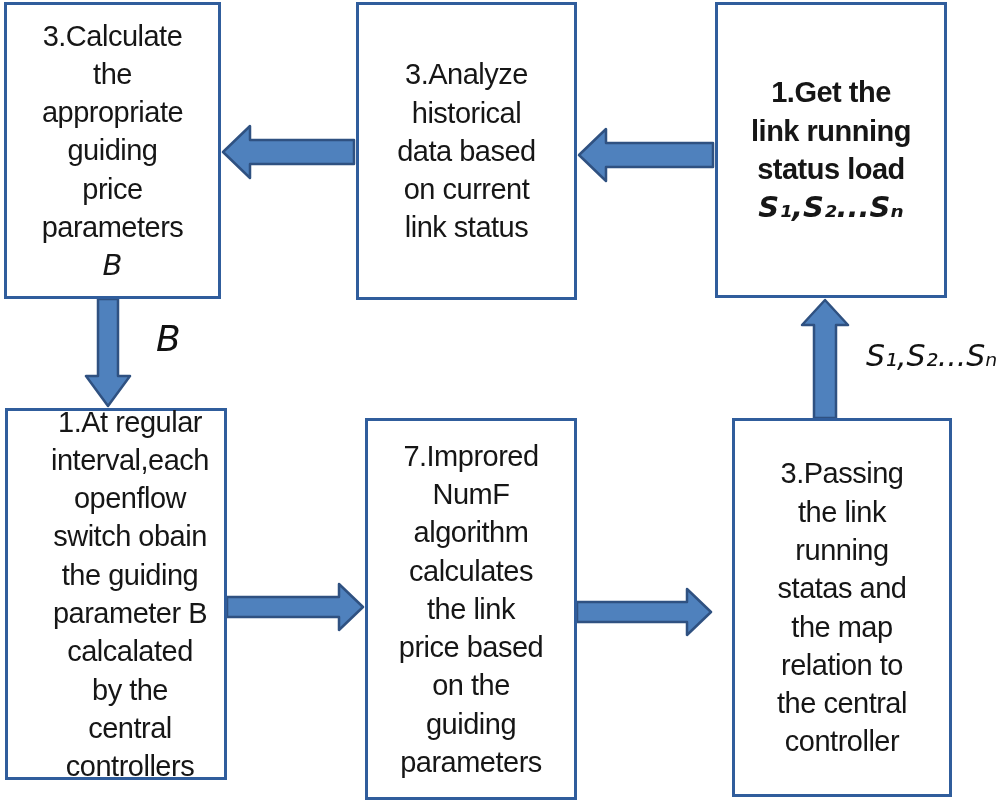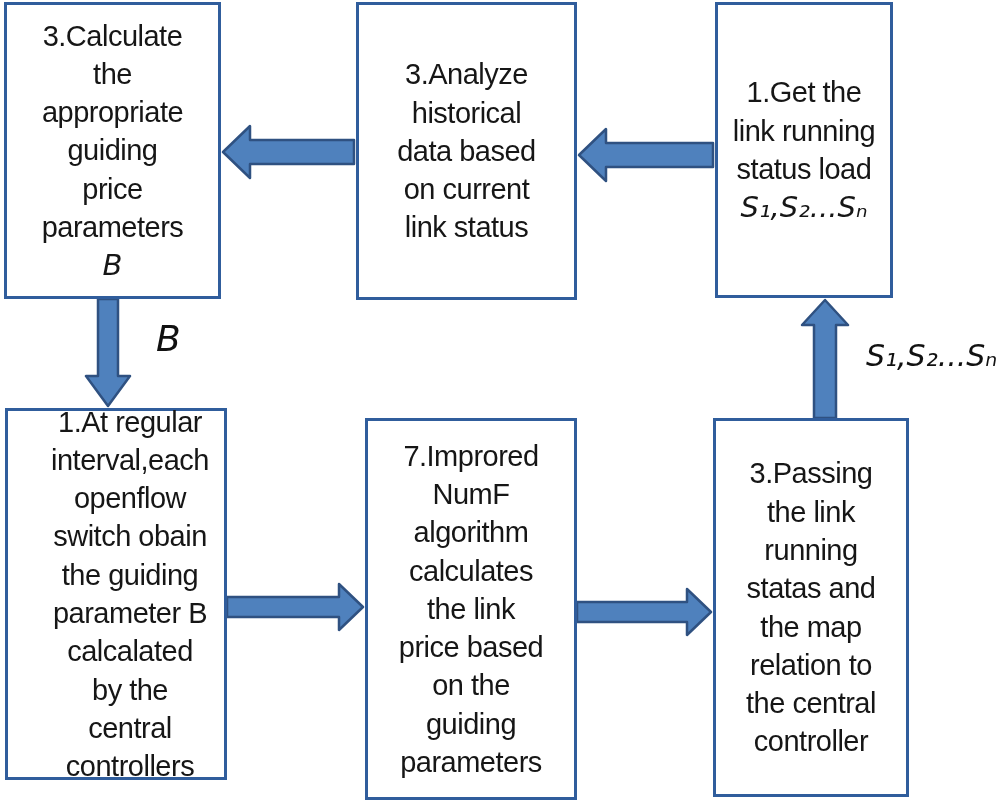--- a/index.html
+++ b/index.html
@@ -49,24 +49,24 @@
     color:#111;
   }
   #b-label{left:156px;top:318px;font-size:36px;}
   #s-label{left:866px;top:338px;font-size:30px;white-space:nowrap;}
   .arrow{position:absolute;}
   .arrow svg{display:block;width:100%;height:100%;}
 
   
   #box-1{left:4px;  top:2px;  width:217px;height:297px;}
   #box-2{left:356px;top:2px;  width:221px;height:298px;}
-  #box-3{left:715px;top:2px;  width:178px;height:296px;}
+  #box-3{left:715px;top:2px;  width:232px;height:296px;font-weight:bold;}
   #box-4{left:5px;  top:408px;width:222px;height:372px;padding-left:28px;}
   #box-5{left:365px;top:418px;width:212px;height:382px;}
-  #box-6{left:713px;top:418px;width:196px;height:379px;}
+  #box-6{left:732px;top:418px;width:220px;height:379px;}
 
   
   #arrow-3-to-2{left:577px;top:126px;width:138px;height:58px;}
   #arrow-2-to-1{left:221px;top:123px;width:135px;height:58px;}
   #arrow-1-to-4{left:84px; top:299px;width:48px; height:109px;}
   #arrow-4-to-5{left:227px;top:582px;width:138px;height:50px;}
   #arrow-5-to-6{left:577px;top:587px;width:136px;height:50px;}
   #arrow-6-to-3{left:800px;top:298px;width:50px; height:120px;}
 </style>
 </head>

